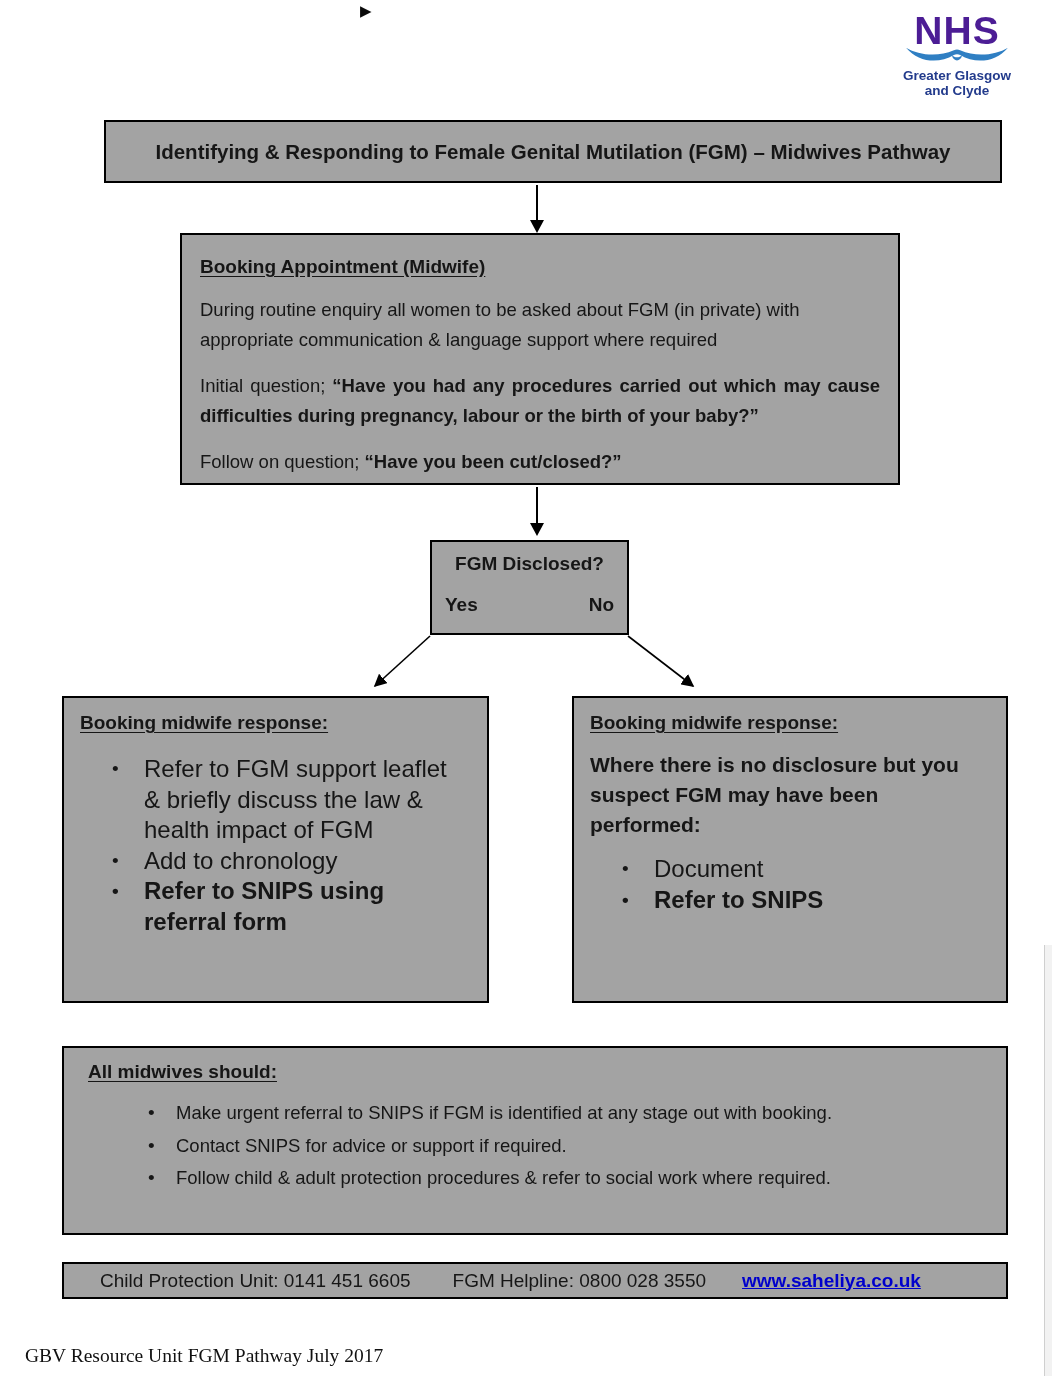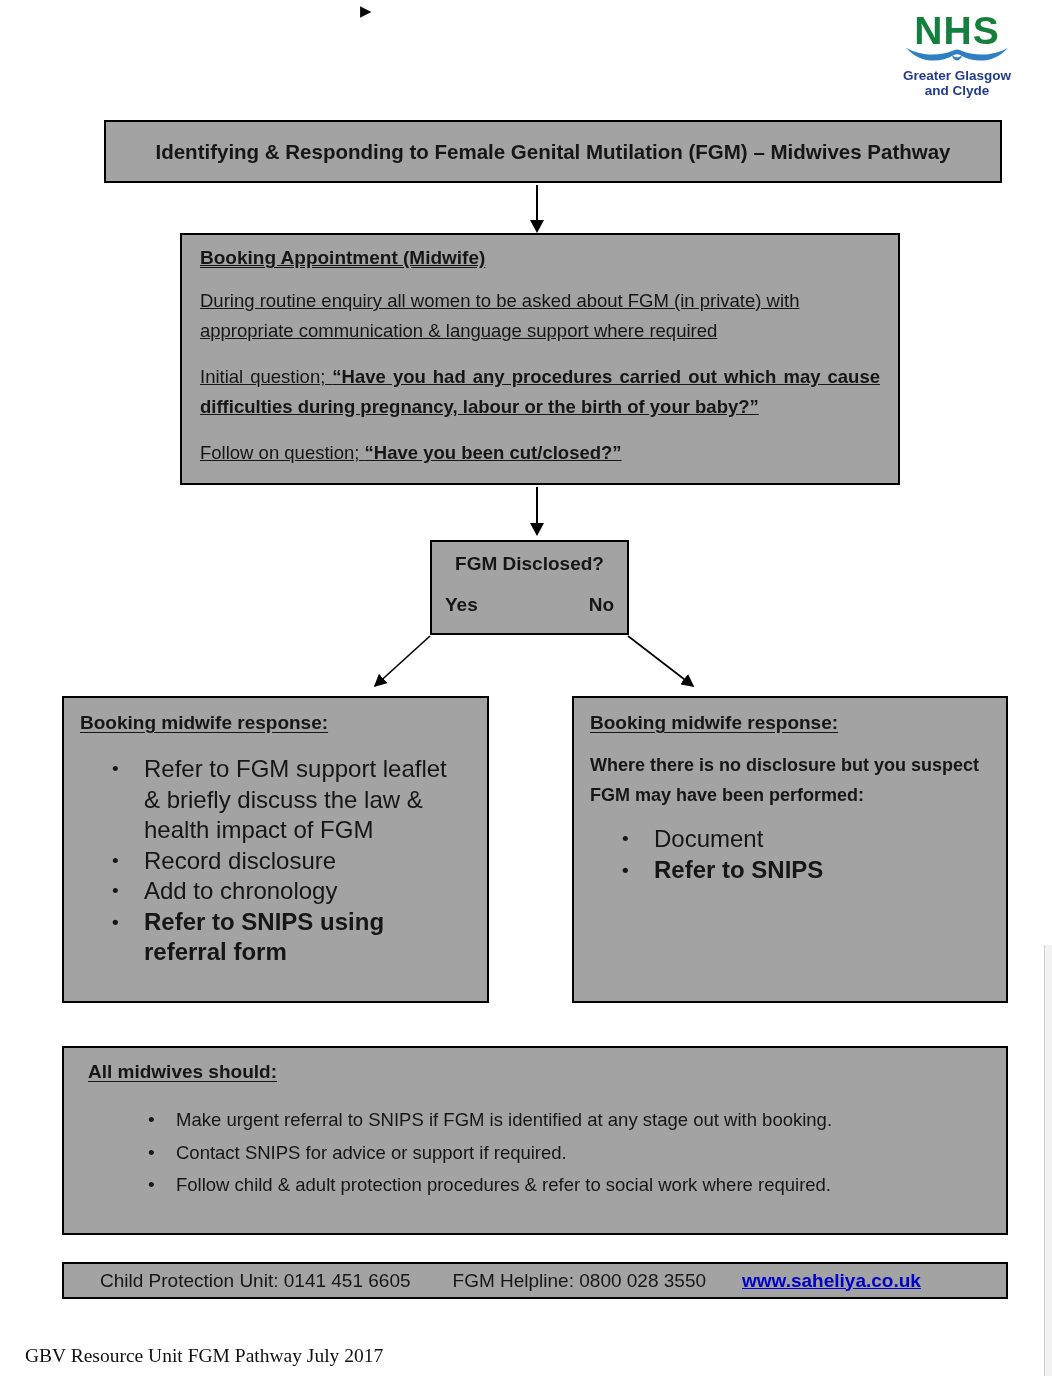--- a/index.html
+++ b/index.html
@@ -10,55 +10,55 @@
   }
   .box { position:absolute; border:2px solid #000; background:#a3a3a3; }
   .bhead { font-size:19px; font-weight:bold; text-decoration:underline; text-underline-offset:3px; }
   .bold { font-weight:bold; }
 
   
   #cursor { position:absolute; left:360px; top:2px; font-size:15px; color:#0a0a0a; }
 
   
   #nhs-logo { position:absolute; left:902px; top:12px; width:110px; text-align:center; }
-  #nhs-word { font-size:39px; line-height:38px; font-weight:bold; color:#15803d; letter-spacing:1px; }
+  #nhs-word { font-size:39px; line-height:38px; font-weight:bold; color:#4c1d95; letter-spacing:1px; }
   #nhs-wing { display:block; margin:-4px auto 0 auto; }
   .nhs-org { font-size:13.5px; line-height:15px; font-weight:bold; color:#233b8c; }
 
   
   #title-box { left:104px; top:120px; width:898px; height:63px; display:flex; align-items:center; justify-content:center; }
   #title-box span { font-size:20.5px; font-weight:bold; }
 
   
   .vline { position:absolute; width:2px; background:#000; }
   .tri-down { position:absolute; width:0; height:0; border-left:7px solid transparent; border-right:7px solid transparent; border-top:13px solid #000; }
 
   
-  #booking-box { left:180px; top:233px; width:720px; height:252px; padding:12px 18px;text-decoration:underline; }
+  #booking-box { left:180px; top:233px; width:720px; height:252px; padding:21px 18px; }
   #booking-box .bhead { margin-bottom:17px; }
   #booking-box p { font-size:18.5px; line-height:30px; margin-bottom:16px; }
   #booking-box p.jpara { text-align:justify; }
 
   
   #decision-box { left:430px; top:540px; width:199px; height:95px; }
   #decision-q { text-align:center; margin-top:11px; font-size:19px; font-weight:bold; }
   #decision-row { display:flex; justify-content:space-between; padding:0 13px 0 13px; margin-top:19px; font-size:19px; font-weight:bold; }
 
   
   #left-box  { left:62px;  top:696px; width:427px; height:307px; padding:14px 20px 0 16px; }
   #right-box { left:572px; top:696px; width:436px; height:307px; padding:14px 20px 0 16px; }
   .rlist { list-style:none; margin-top:20px; }
   .rlist li { position:relative; padding-left:64px; line-height:30.5px; font-size:24px; }
   .rlist li::before { content:"\2022"; position:absolute; left:32px; font-size:19px; }
-  #right-box .suspect { font-size:18px; font-weight:bold; line-height:30px; margin-top:16px; }
+  #right-box .suspect { font-size:21px; font-weight:bold; line-height:30px; margin-top:16px; }
   #right-box .rlist.second { margin-top:14px; }
 
   
   #all-box { left:62px; top:1046px; width:946px; height:189px; padding:13px 24px 0 24px; }
-  #all-box .alist { list-style:none; margin-top:21px; }
+  #all-box .alist { list-style:none; margin-top:14px; }
   #all-box .alist li { position:relative; padding-left:88px; line-height:32.5px; font-size:18.5px; }
   #all-box .alist li::before { content:"\2022"; position:absolute; left:60px; font-size:19px; }
 
   
   #contact-box { left:62px; top:1262px; width:946px; height:37px; display:flex; align-items:center; padding-left:36px; }
   #contact-box .seg { font-size:19px; }
   #contact-box .gap1 { margin-left:42px; }
   #contact-box .gap2 { margin-left:36px; }
   #contact-link { color:#0000cc; font-weight:bold; text-decoration:underline; cursor:pointer; }
 
@@ -120,21 +120,20 @@
       </marker>
     </defs>
     <line x1="430" y1="636" x2="375" y2="686" stroke="#000" stroke-width="1.6" marker-end="url(#ah)"></line>
     <line x1="628" y1="636" x2="693" y2="686" stroke="#000" stroke-width="1.6" marker-end="url(#ah)"></line>
   </svg>
 
   <div id="left-box" class="box">
     <div class="bhead">Booking midwife response:</div>
     <ul class="rlist">
       <li>Refer to FGM support leaflet &amp; briefly discuss the law &amp; health impact of FGM</li>
-      <li>Record disclosure</li>
       <li>Add to chronology</li>
       <li class="bold">Refer to SNIPS using referral form</li>
     </ul>
   </div>
 
   <div id="right-box" class="box">
     <div class="bhead">Booking midwife response:</div>
     <div class="suspect">Where there is no disclosure but you suspect FGM may have been performed:</div>
     <ul class="rlist second">
       <li>Document</li>

